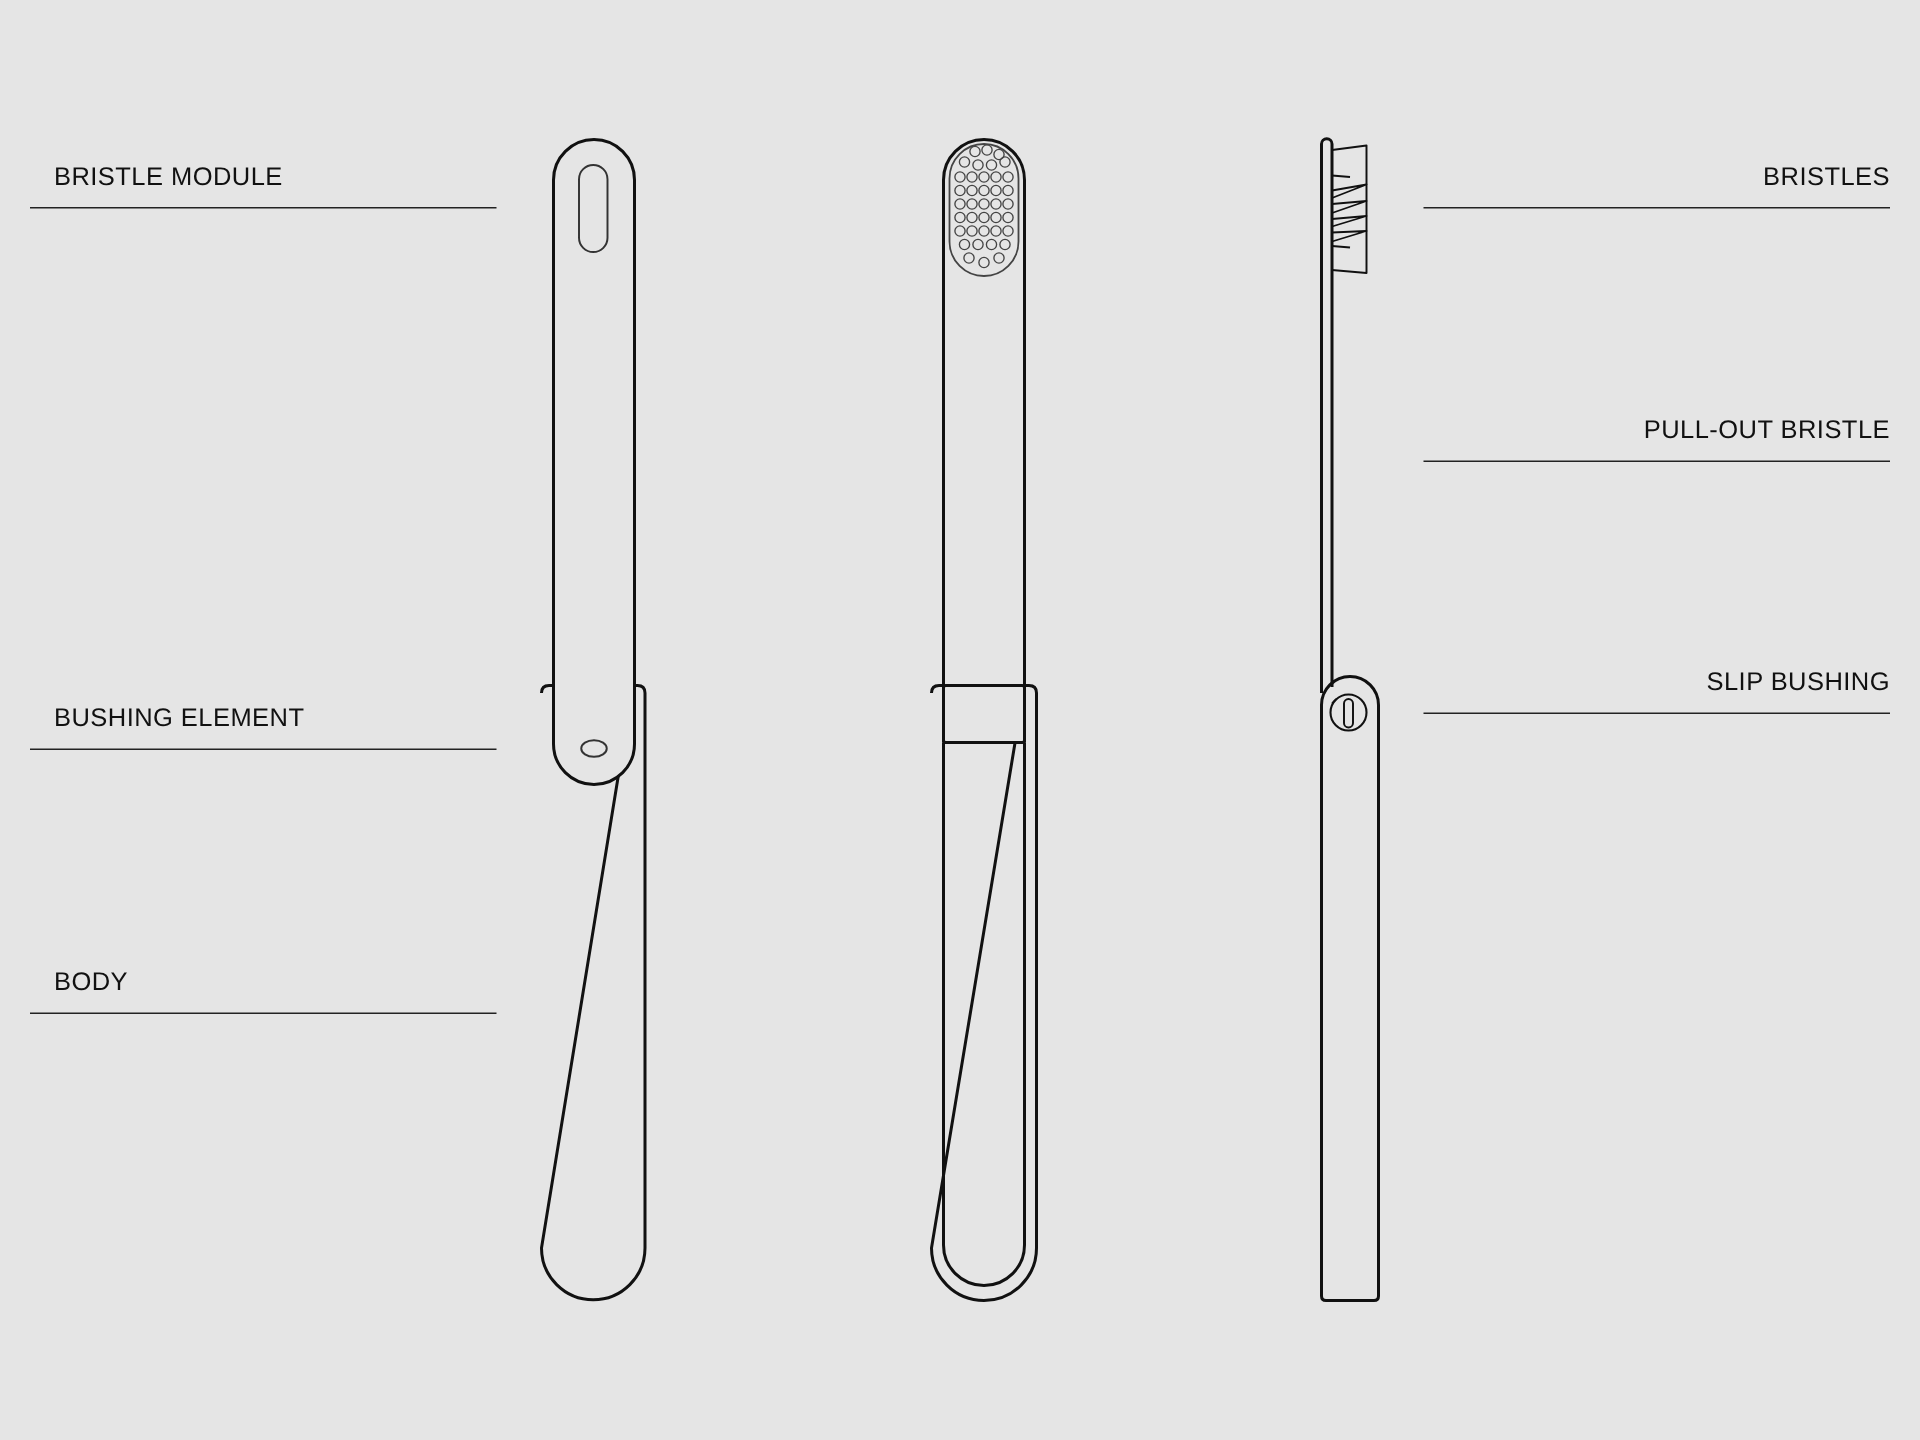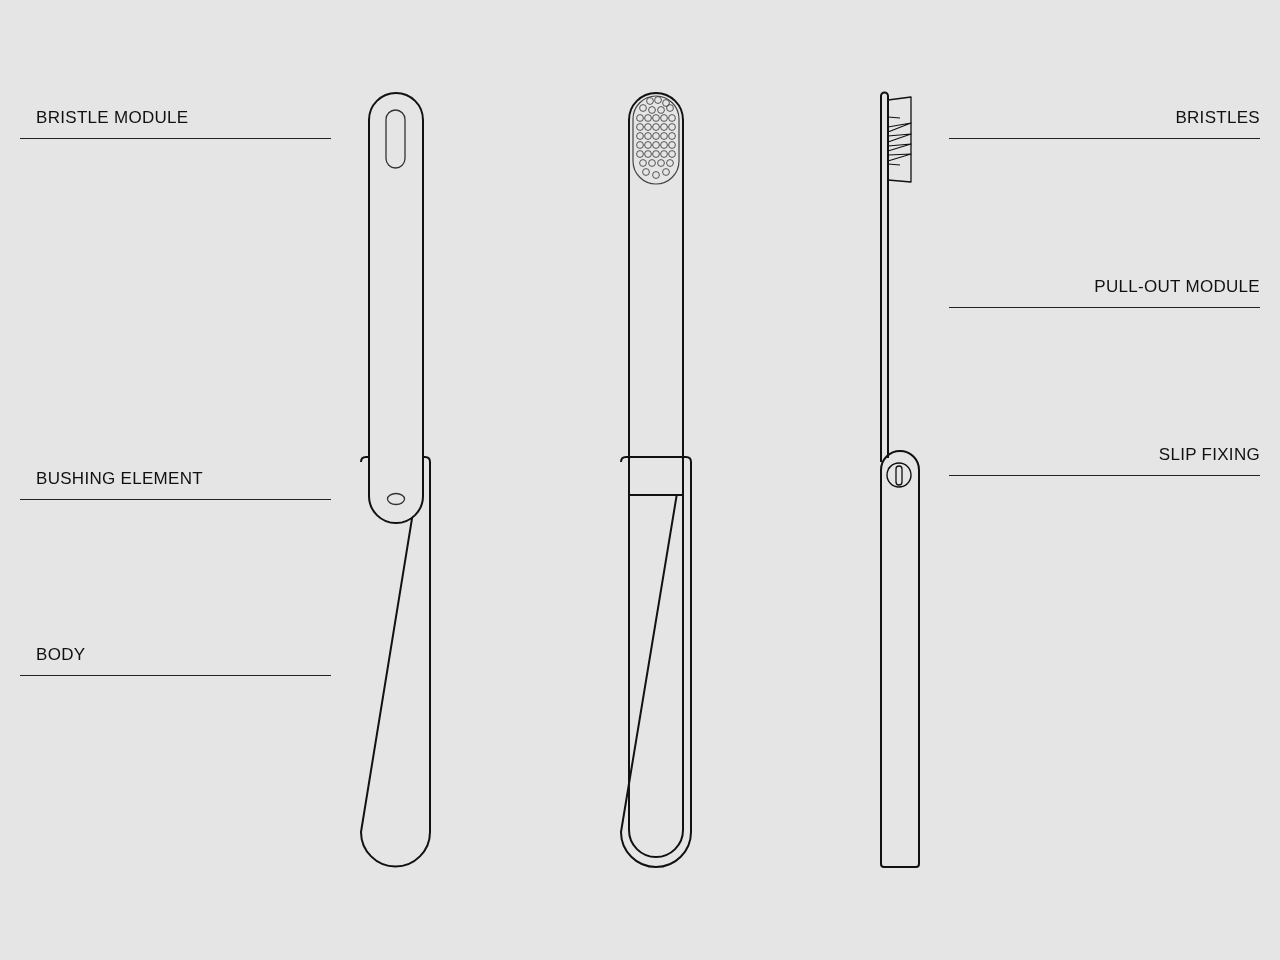--- a/index.html
+++ b/index.html
@@ -37,24 +37,24 @@
 
 <div class="label left" style="top:469px">BUSHING ELEMENT</div>
 <div class="rule left" style="top:499px"></div>
 
 <div class="label left" style="top:645px">BODY</div>
 <div class="rule left" style="top:675px"></div>
 
 <div class="label right" style="top:108px">BRISTLES</div>
 <div class="rule right" style="top:138px"></div>
 
-<div class="label right" style="top:277px">PULL-OUT MODULE</div>
+<div class="label right" style="top:277px">PULL-OUT BRISTLE</div>
 <div class="rule right" style="top:307px"></div>
 
-<div class="label right" style="top:445px">SLIP FIXING</div>
+<div class="label right" style="top:445px">SLIP BUSHING</div>
 <div class="rule right" style="top:475px"></div>
 
 <svg class="drawing" width="1280" height="960" viewBox="0 0 1280 960">
   <g fill="none" stroke="#111" stroke-width="2" stroke-linejoin="round">
 
     <g>
 
       <path d="M361,462 Q361,457 366,457 L369,457 M422,457 L425,457 Q430,457 430,462 L430,832 A34.5,34.5 0 0 1 361,832 Z" fill="#e5e5e5"></path>
 
       <path d="M369,120 A27,27 0 0 1 423,120 L423,496 A27,27 0 0 1 369,496 Z" fill="#e5e5e5"></path>

